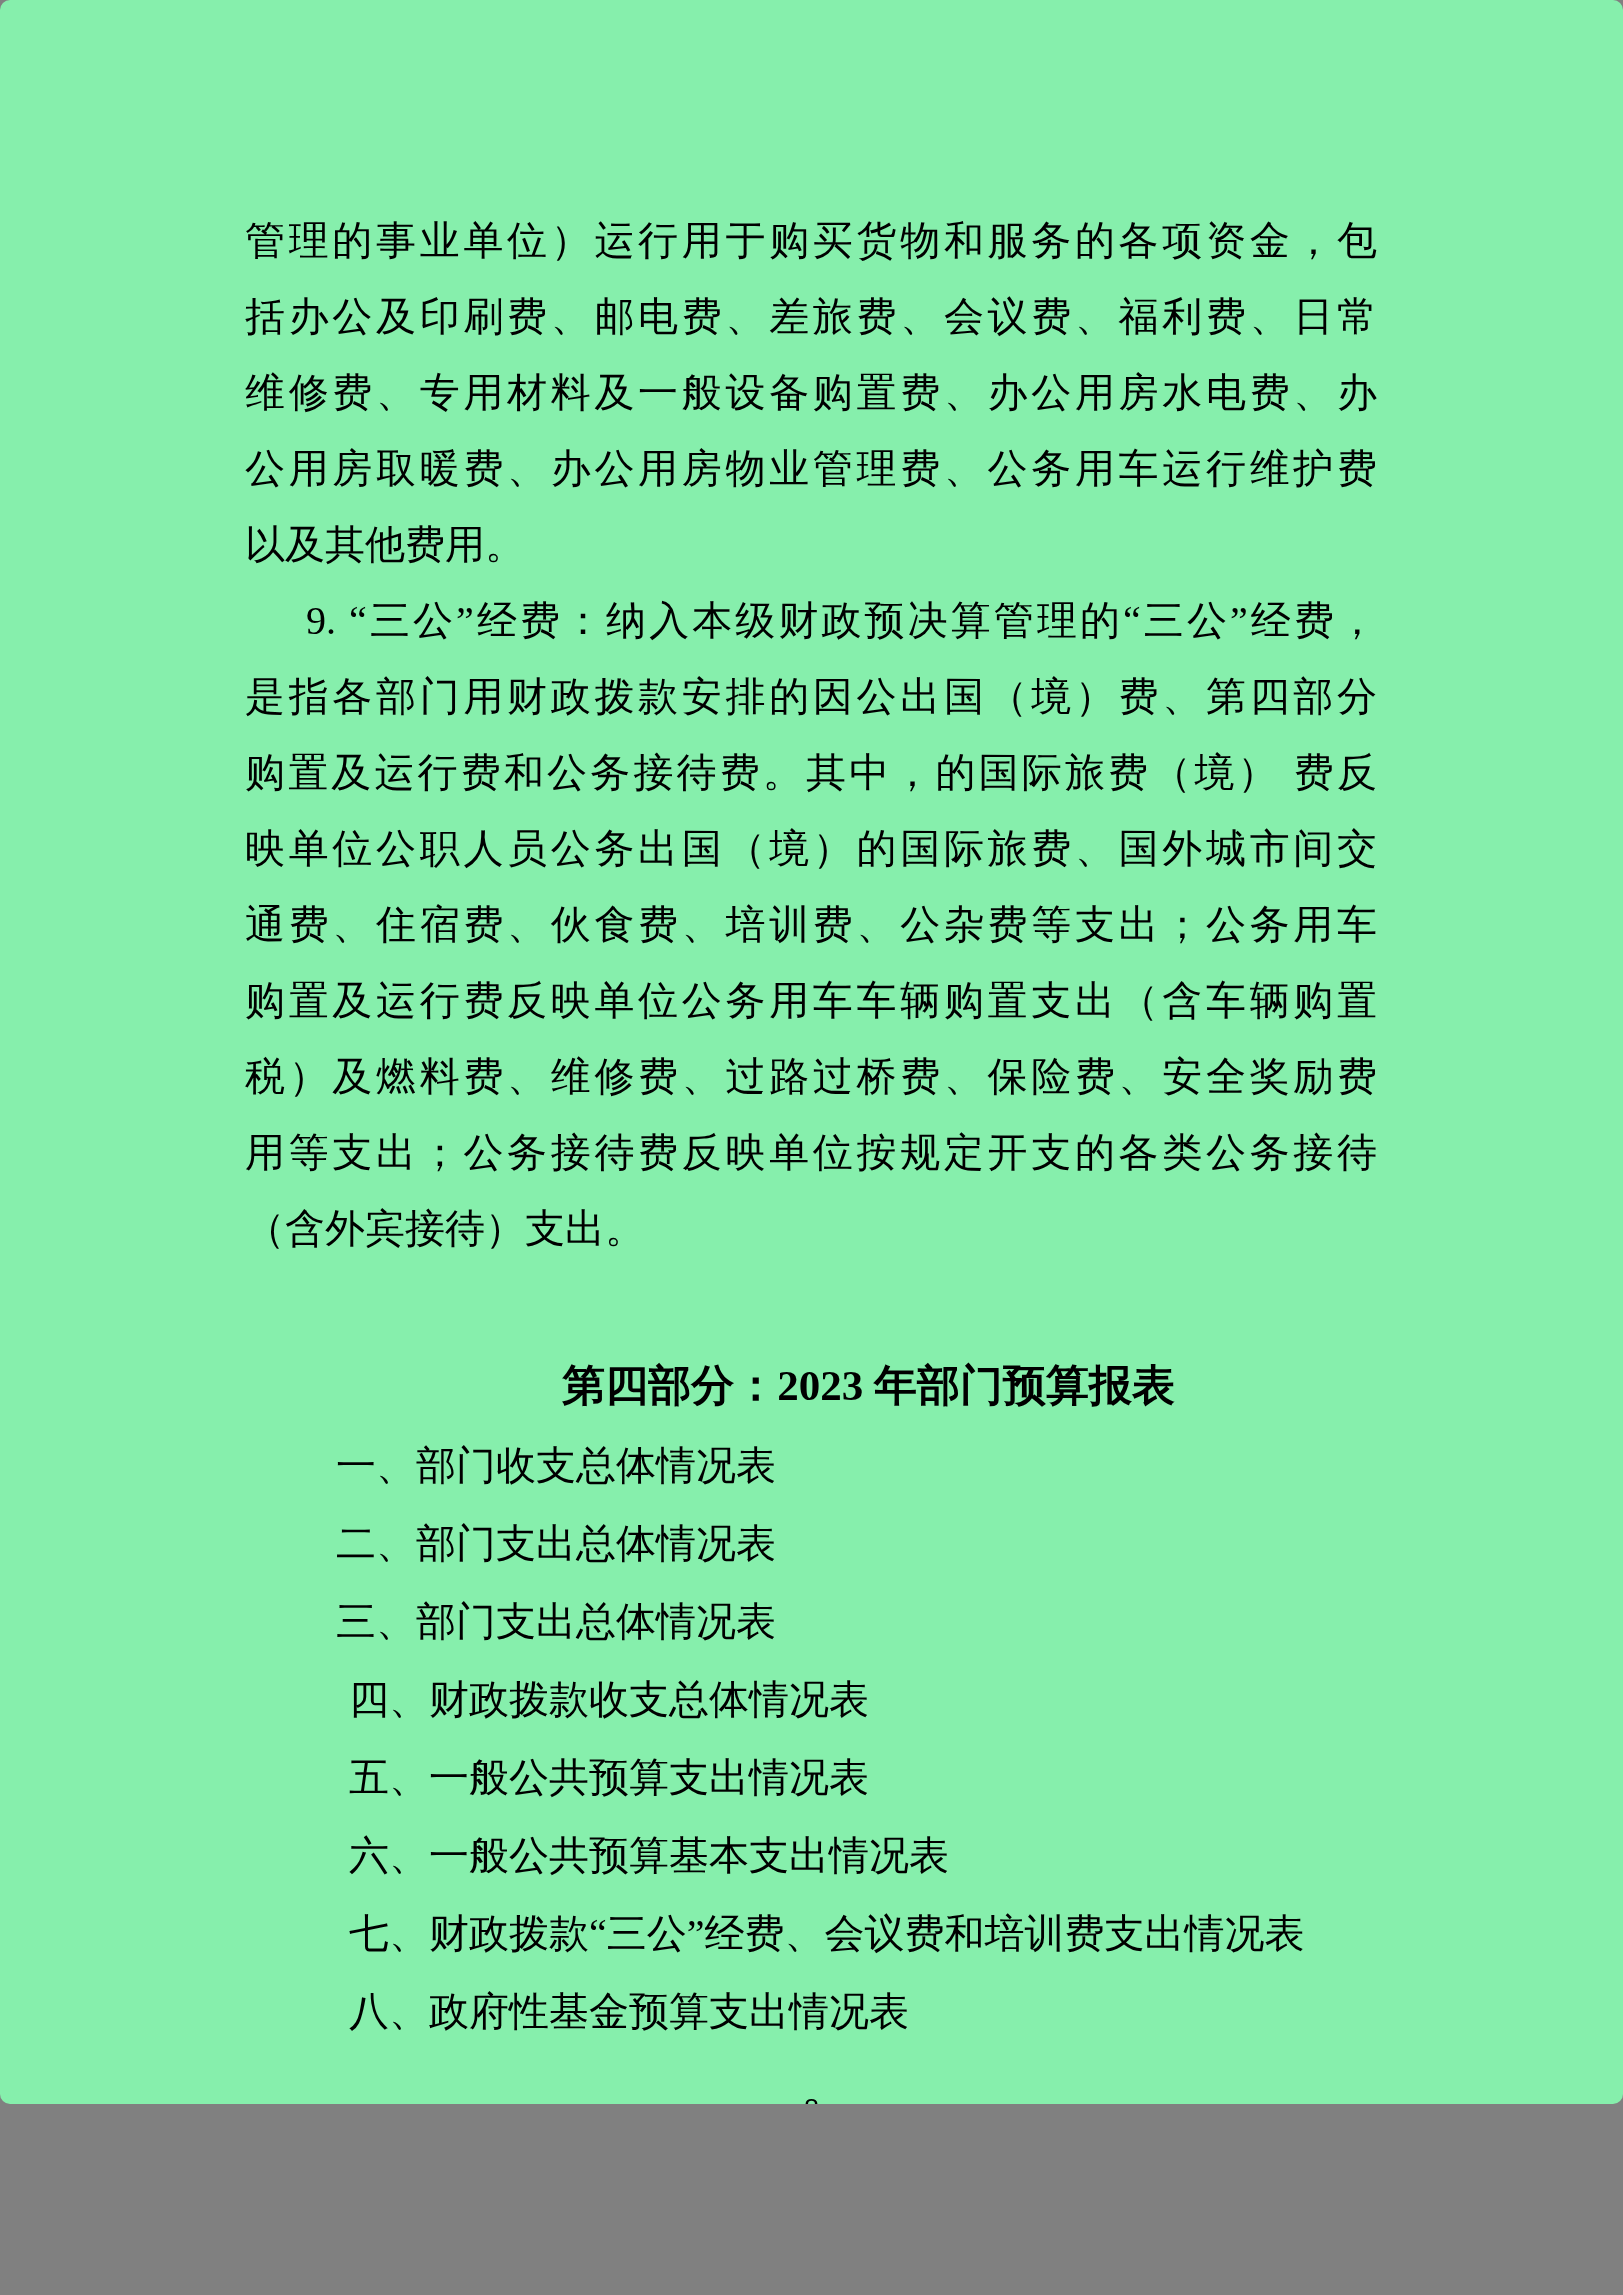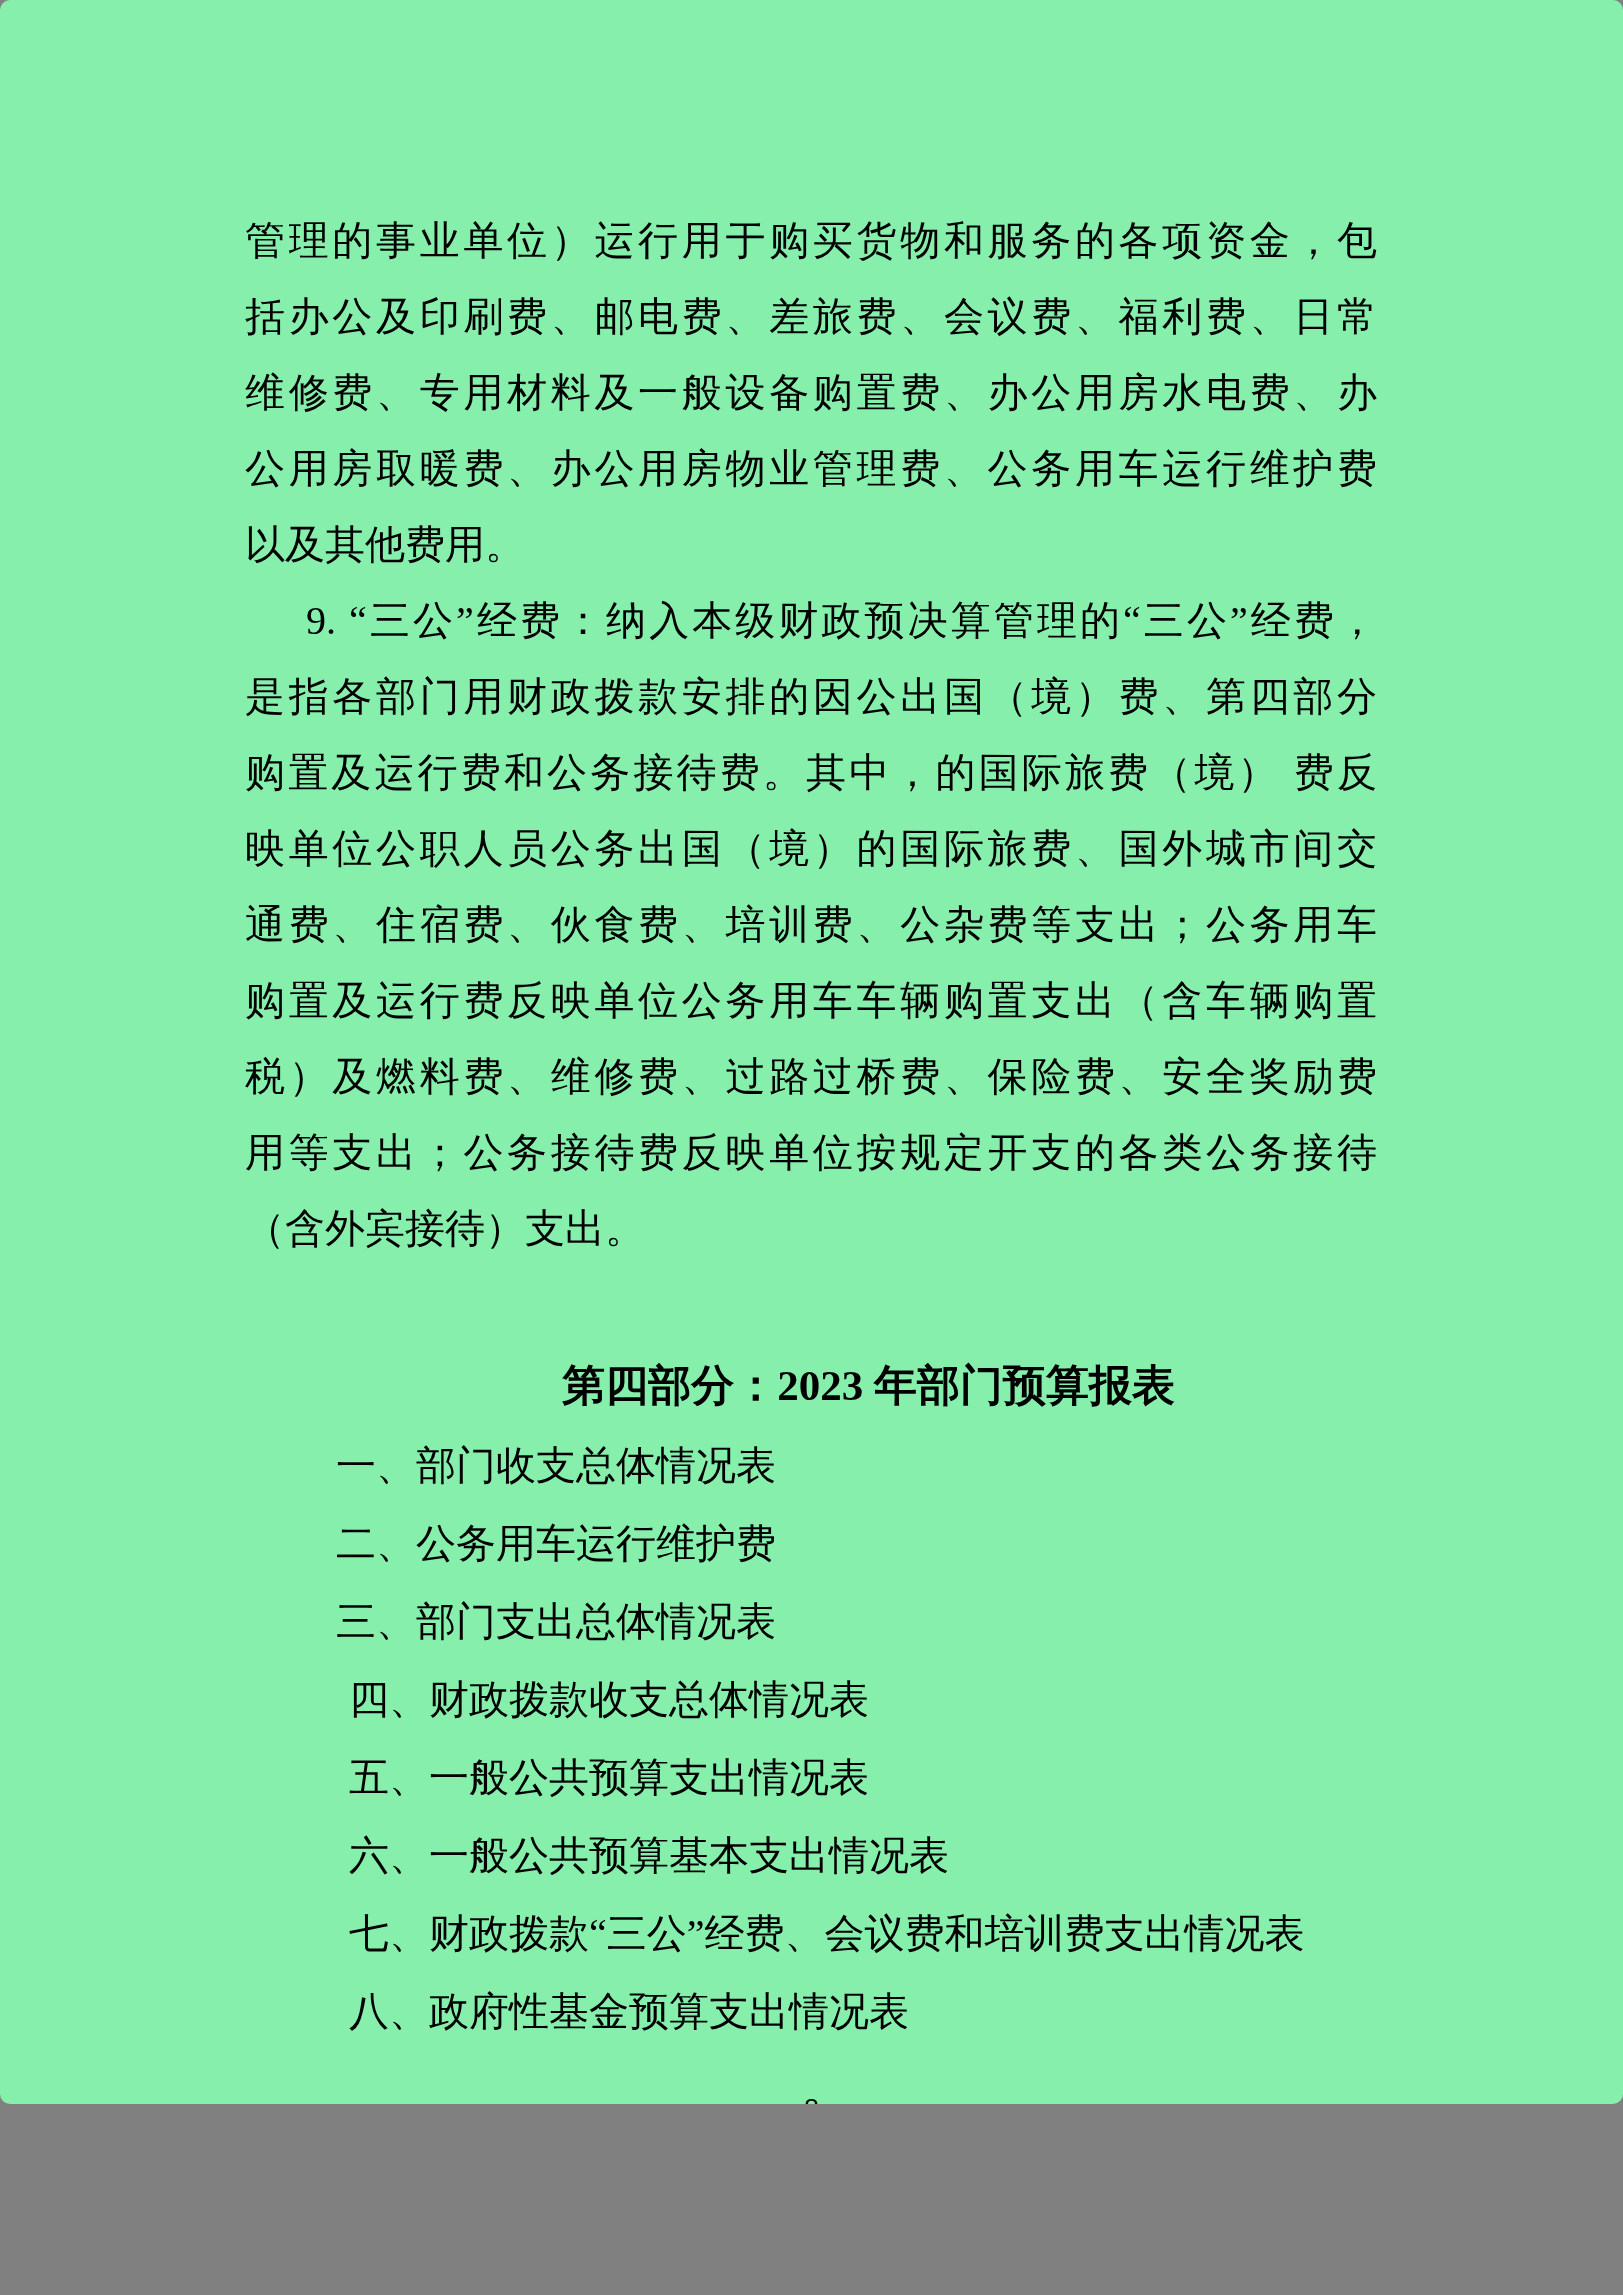--- a/index.html
+++ b/index.html
@@ -103,21 +103,21 @@
     <div class="body-line">购置及运行费反映单位公务用车车辆购置支出（含车辆购置</div>
     <div class="body-line">税）及燃料费、维修费、过路过桥费、保险费、安全奖励费</div>
     <div class="body-line">用等支出；公务接待费反映单位按规定开支的各类公务接待</div>
     <div class="body-line para-end">（含外宾接待）支出。</div>
   </div>
 
   <div class="heading-block">第四部分：2023 年部门预算报表</div>
 
   <div class="toc-block">
     <div class="toc-item indent-a">一、部门收支总体情况表</div>
-    <div class="toc-item indent-a">二、公务用车运行维护费</div>
+    <div class="toc-item indent-a">二、部门支出总体情况表</div>
     <div class="toc-item indent-a">三、部门支出总体情况表</div>
     <div class="toc-item indent-b">四、财政拨款收支总体情况表</div>
     <div class="toc-item indent-b">五、一般公共预算支出情况表</div>
     <div class="toc-item indent-b">六、一般公共预算基本支出情况表</div>
     <div class="toc-item indent-b">七、财政拨款“三公”经费、会议费和培训费支出情况表</div>
     <div class="toc-item indent-b">八、政府性基金预算支出情况表</div>
   </div>
 
   <div class="page-number">8</div>
 

